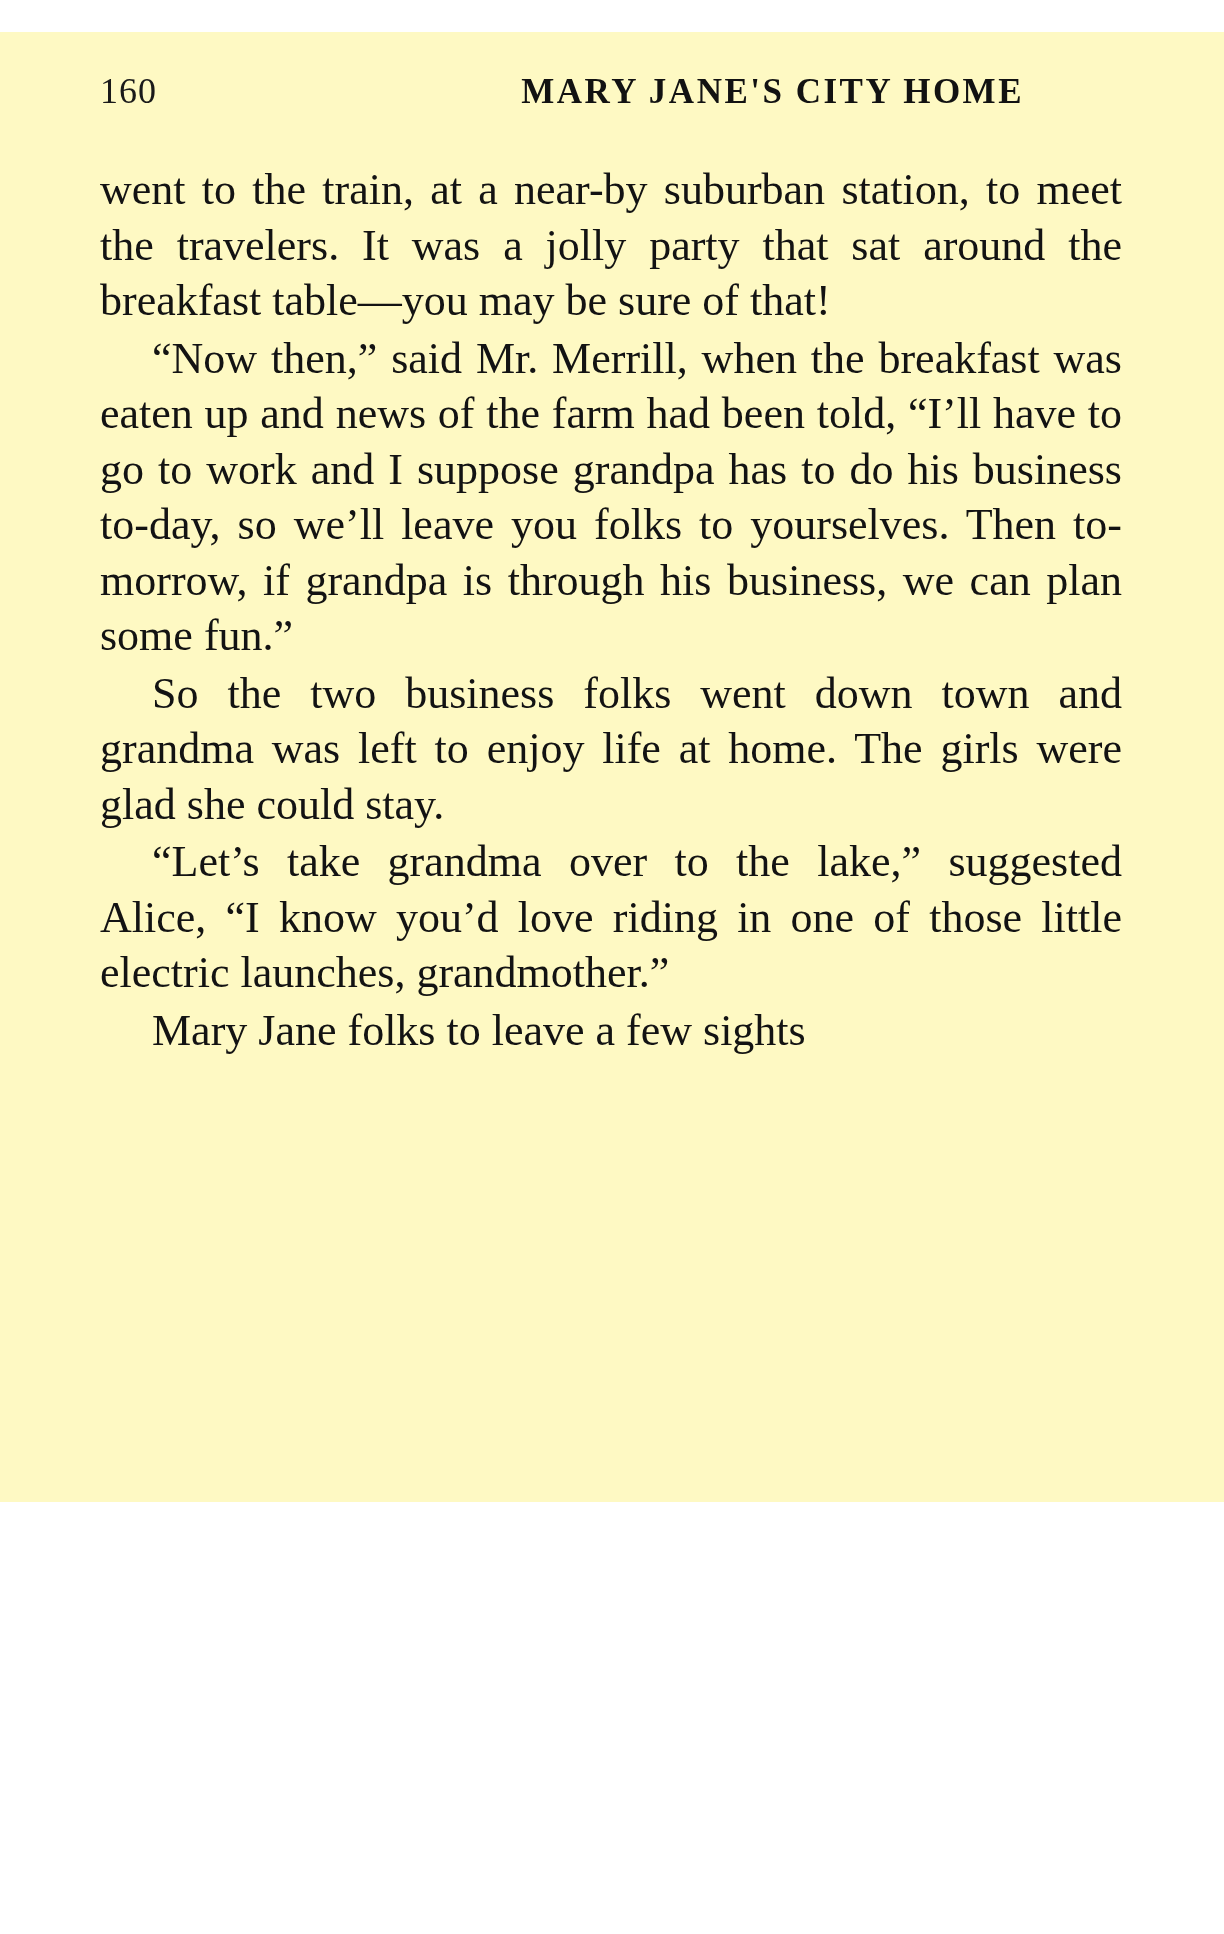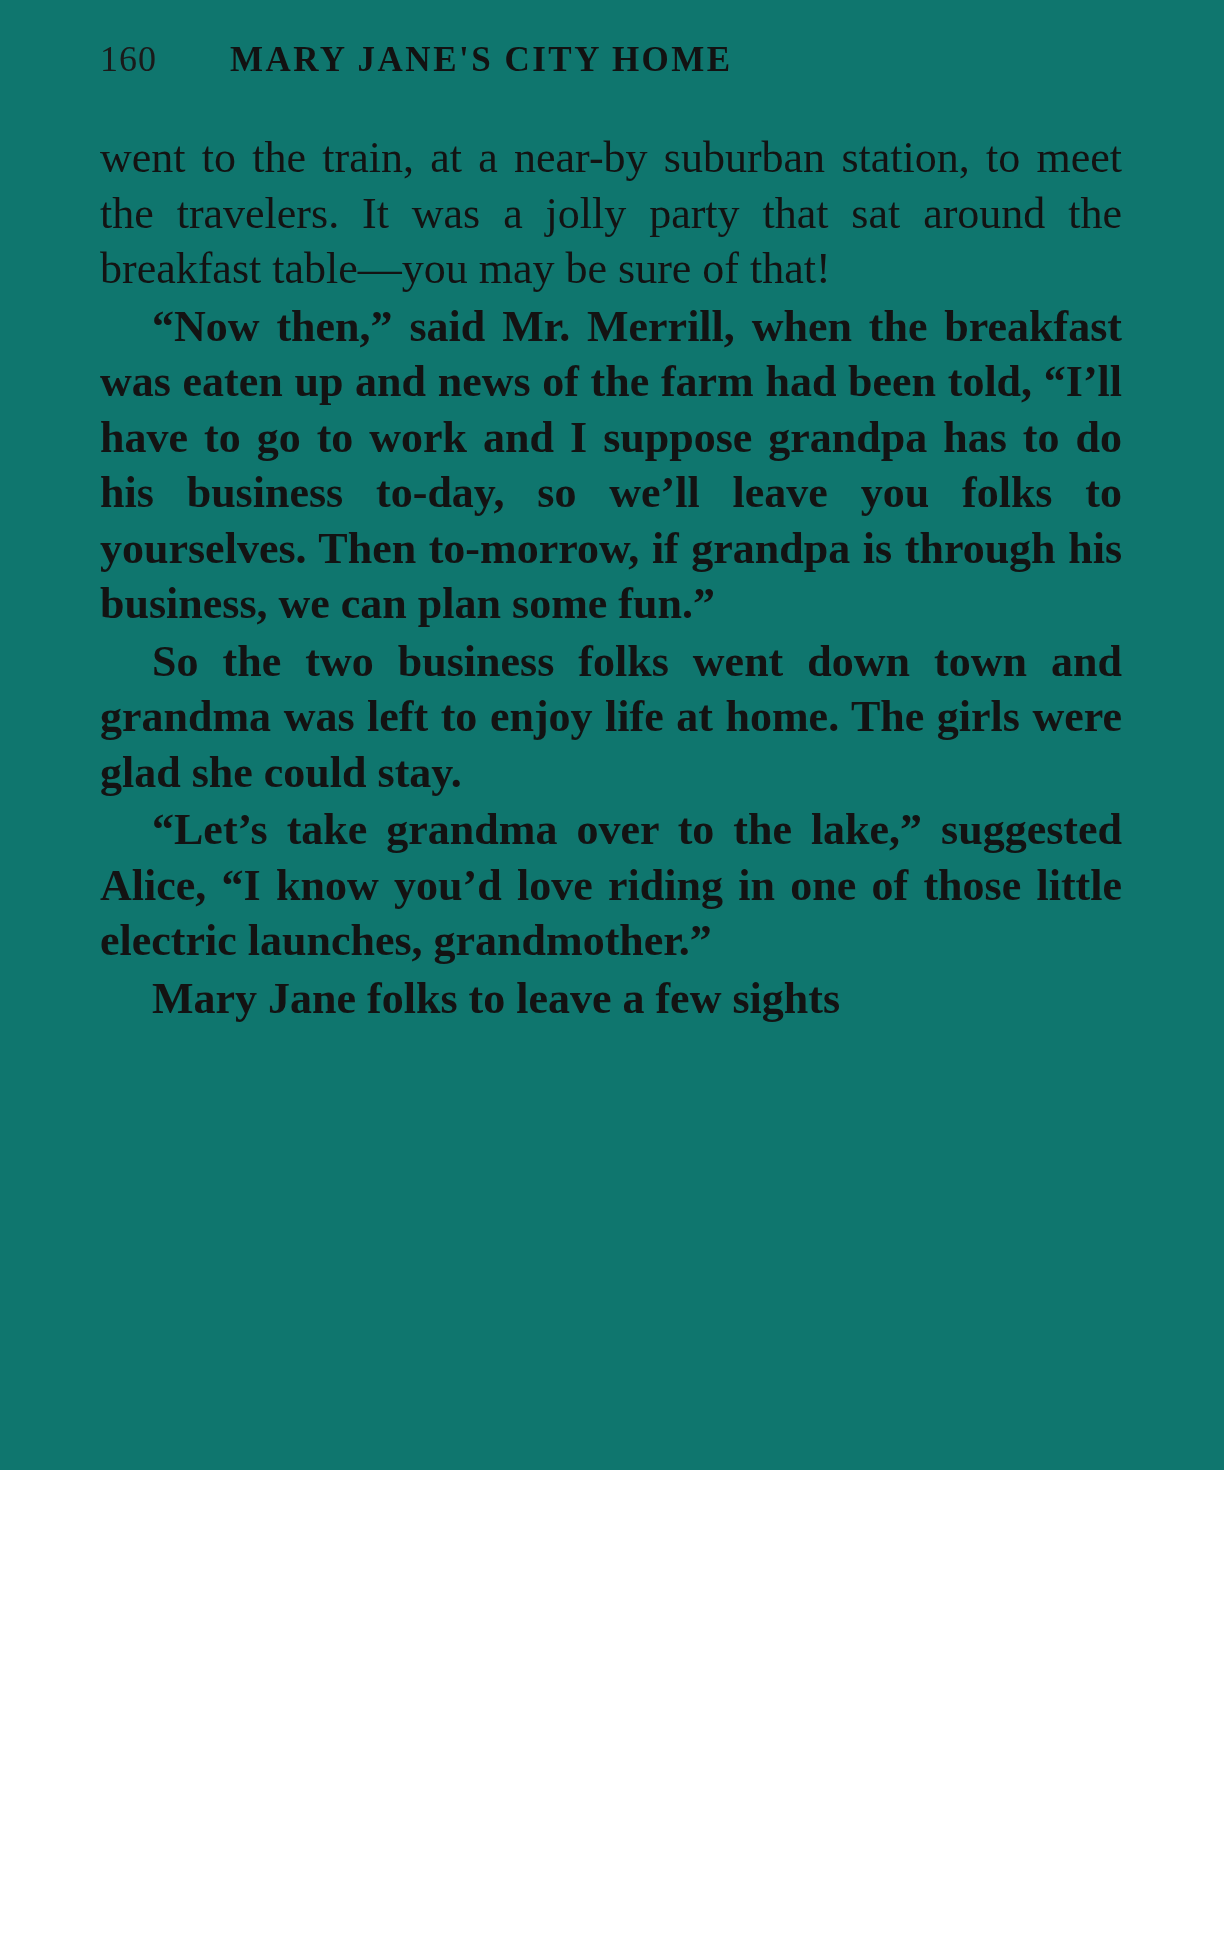--- a/index.html
+++ b/index.html
@@ -11,42 +11,43 @@
     width: 1224px;
     height: 1934px;
     font-family: "Liberation Serif", serif;
     color: #111111;
     overflow: hidden;
   }
   .page {
     position: relative;
     width: 1224px;
     height: 1470px;
-    background: #0f766e;
+    background: #fef9c3;
+    margin-top: 32px;
   }
   .page-header {
     position: absolute;
     top: 38px;
     left: 100px;
     right: 100px;
     height: 52px;
     display: flex;
     align-items: baseline;
   }
   .folio {
     font-family: "Liberation Serif", serif;
     font-size: 36px;
     letter-spacing: 1px;
     color: #1a1a1a;
     width: 130px;
     flex: 0 0 130px;
   }
   .running-head {
     flex: 1 1 auto;
-    text-align: left;
+    text-align: right;
     font-size: 35px;
     letter-spacing: 2.5px;
     font-weight: 700;
     color: #121212;
     padding-right: 100px;
     white-space: nowrap;
   }
   .body-text {
     position: absolute;
     top: 130px;
@@ -57,21 +58,20 @@
     margin: 0 0 2px 0;
     font-size: 44px;
     line-height: 55.5px;
     color: #131313;
     text-align: justify;
     text-justify: inter-word;
     hyphens: none;
   }
   .para.indent {
     text-indent: 52px;
-    font-weight: bold;
   }
   .para:last-child {
     text-align: left;
   }
   .para.justify-last {
     text-align: justify;
   }
 </style>
 </head>
 <body>

